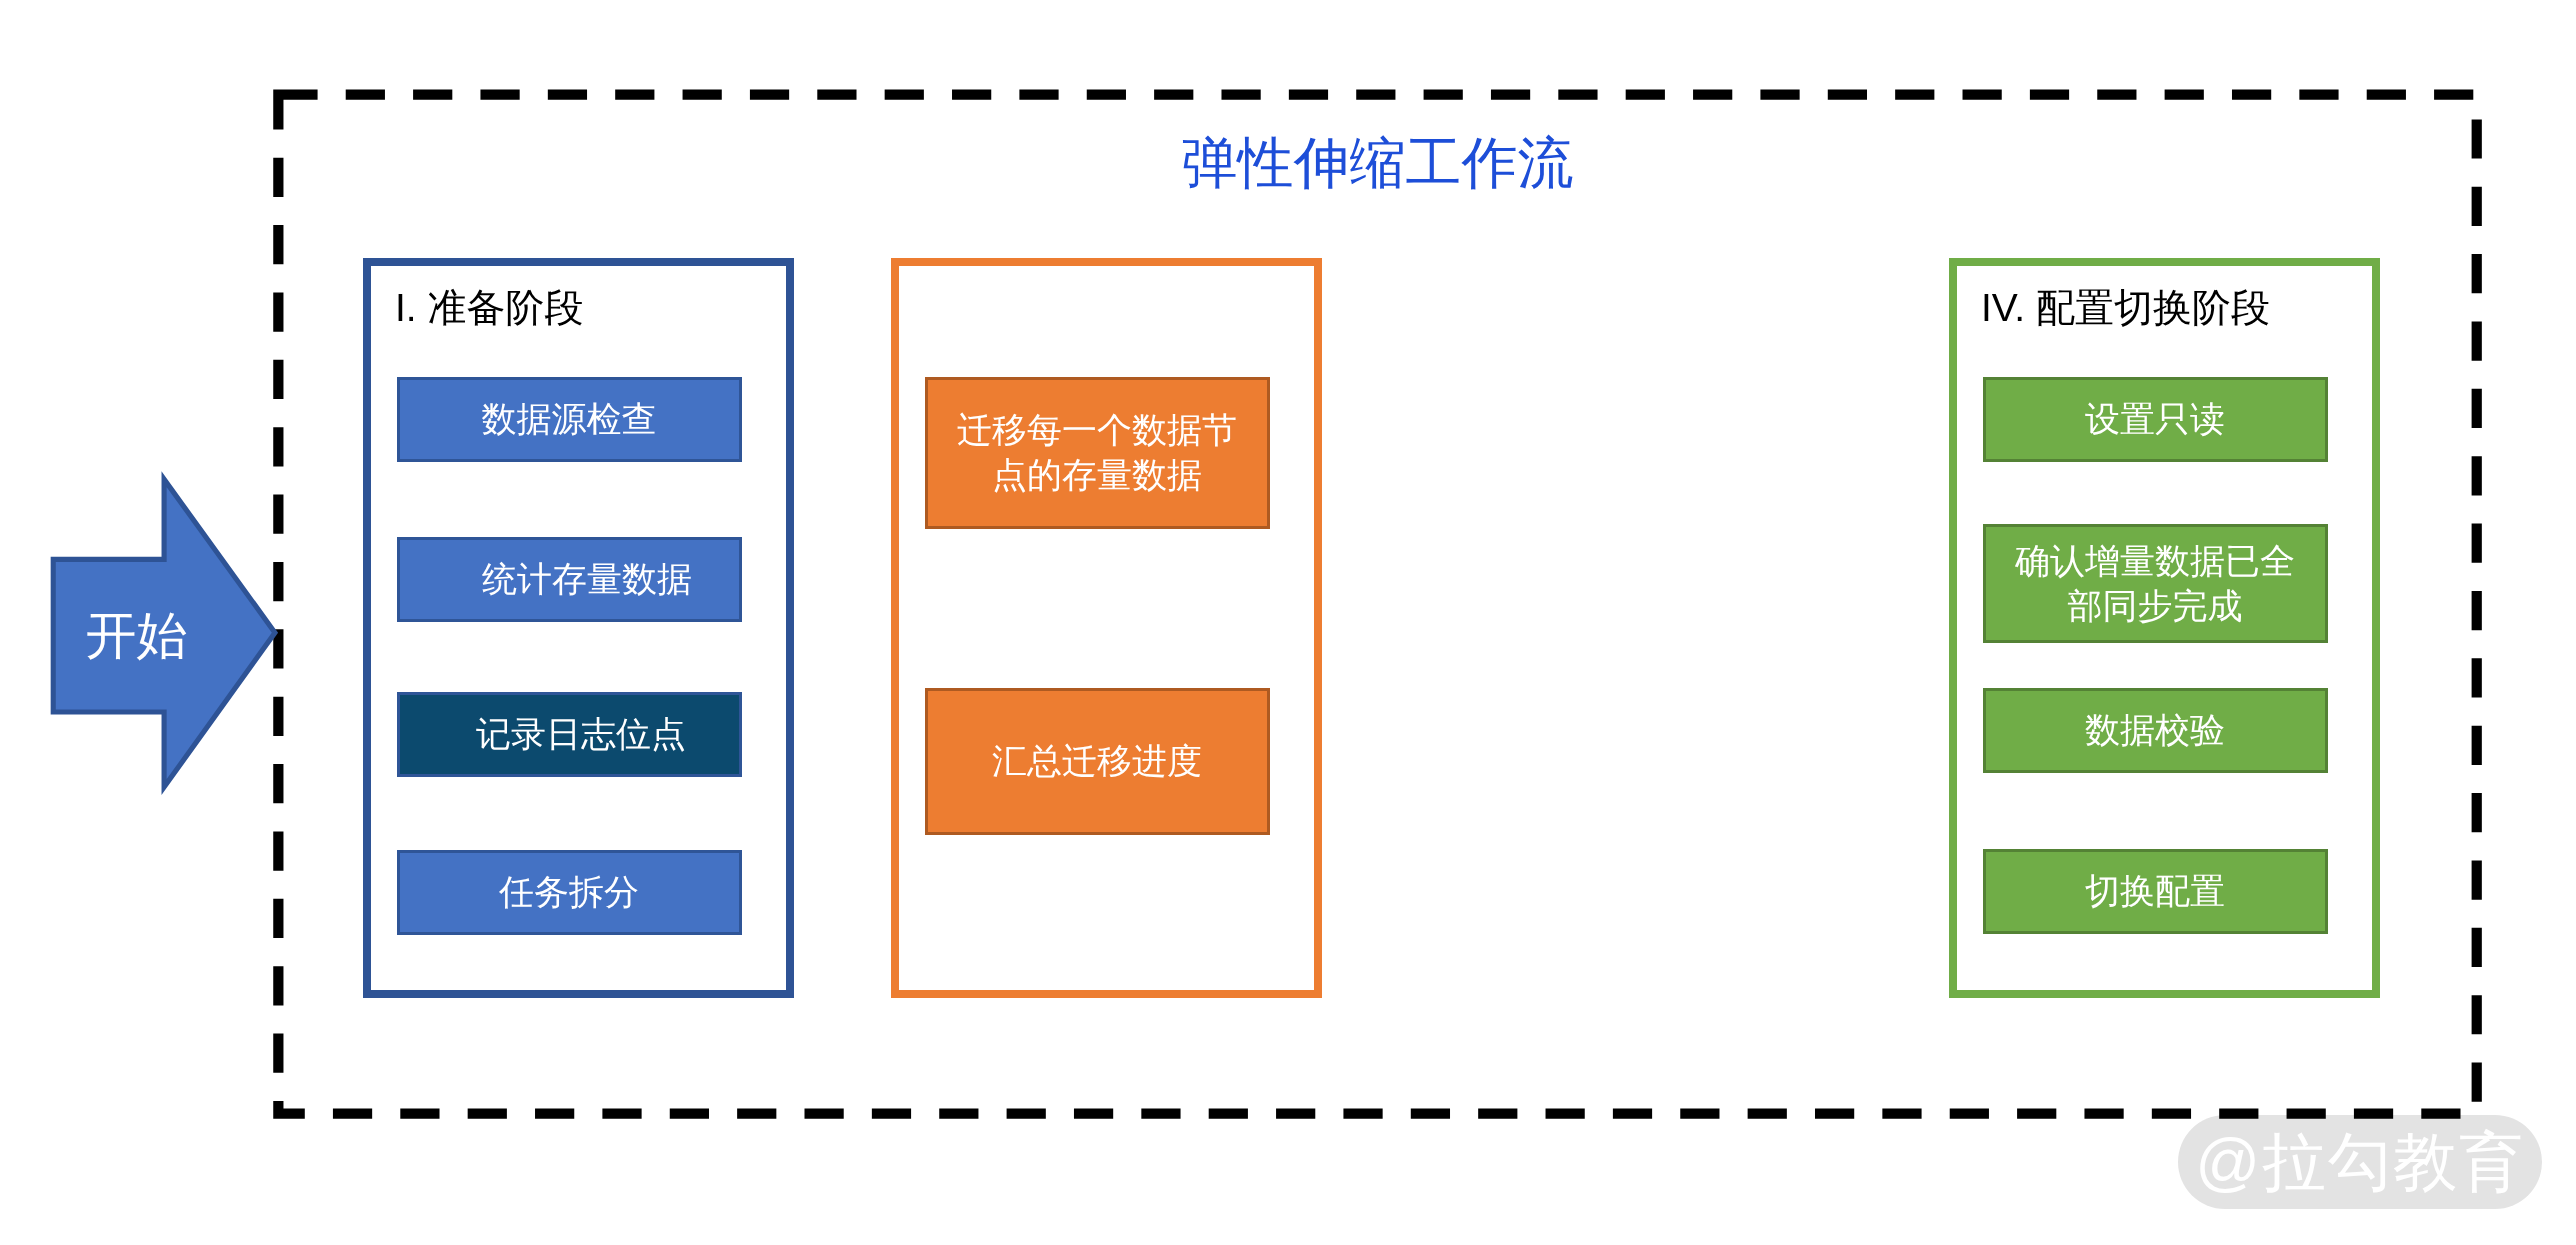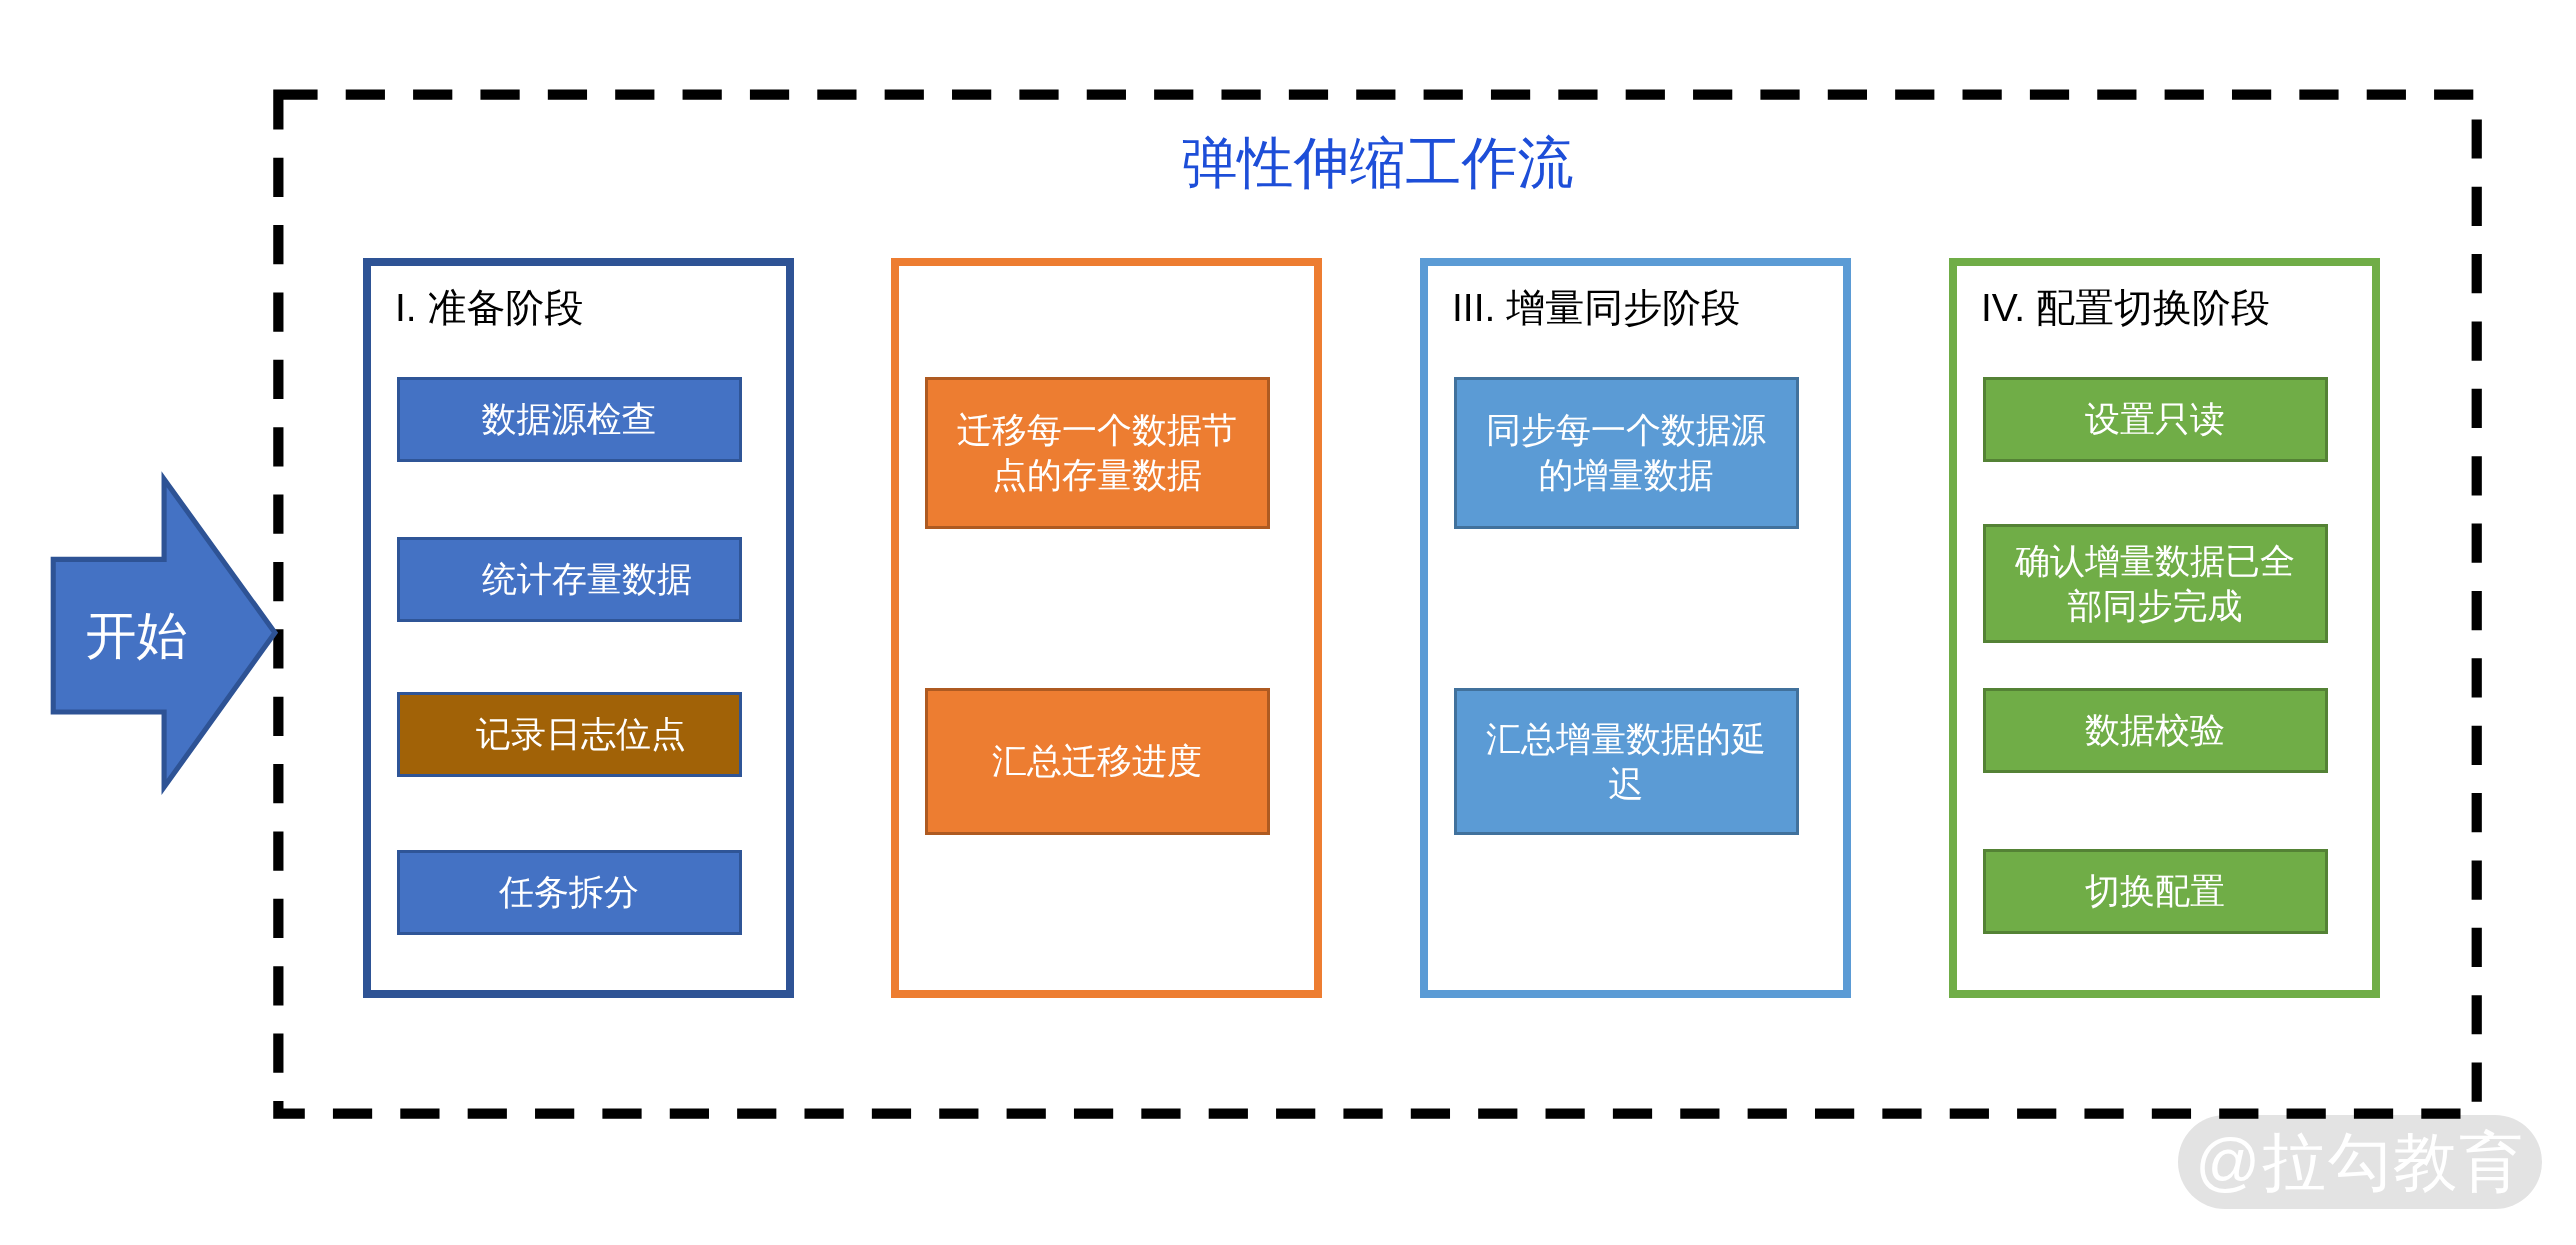--- a/index.html
+++ b/index.html
@@ -139,37 +139,30 @@
   </svg>
 
   <div class="title">弹性伸缩工作流</div>
 
   <div class="arrow-label">开始</div>
 
   <section class="col" id="col0" style="border-color: rgb(46, 83, 149);">
     <h2 class="col-header">I. 准备阶段</h2>
   <div class="box" style="background: rgb(68, 114, 196); border-color: rgb(47, 85, 151);">数据源检查</div>
       <div class="box" style="background: rgb(68, 114, 196); border-color: rgb(47, 85, 151); padding-left: 36px;">统计存量数据</div>
-      <div class="box" style="background: #a16207; border-color: rgb(47, 85, 151); padding-left: 24px;">记录日志位点</div>
+      <div class="box" style="background: #0c4a6e; border-color: rgb(47, 85, 151); padding-left: 24px;">记录日志位点</div>
       <div class="box" style="background: rgb(68, 114, 196); border-color: rgb(47, 85, 151); text-align: center;">任务拆分</div>
     </section>
 
   <section class="col" id="col1" style="border-color: rgb(237, 125, 49);">
   <div class="box" style="background: rgb(237, 125, 49); border-color: rgb(174, 90, 33);">迁移每一个数据节
 点的存量数据</div>
       <div class="box" style="background: rgb(237, 125, 49); border-color: rgb(174, 90, 33);">汇总迁移进度</div>
     </section>
 
-  <section class="col" id="col2" style="border-color: rgb(91, 155, 213);">
-    <h2 class="col-header">III. 增量同步阶段</h2>
-  <div class="box" style="background: rgb(91, 155, 213); border-color: rgb(65, 113, 156);">同步每一个数据源
-的增量数据</div>
-      <div class="box" style="background: rgb(91, 155, 213); border-color: rgb(65, 113, 156);">汇总增量数据的延
-迟</div>
-    </section>
 
   <section class="col" id="col3" style="border-color: rgb(112, 173, 71);">
     <h2 class="col-header">IV. 配置切换阶段</h2>
   <div class="box" style="background: rgb(112, 173, 71); border-color: rgb(84, 130, 53);">设置只读</div>
       <div class="box" style="background: rgb(112, 173, 71); border-color: rgb(84, 130, 53);">确认增量数据已全
 部同步完成</div>
       <div class="box" style="background: rgb(112, 173, 71); border-color: rgb(84, 130, 53);">数据校验</div>
       <div class="box" style="background: rgb(112, 173, 71); border-color: rgb(84, 130, 53);">切换配置</div>
     </section>
 

